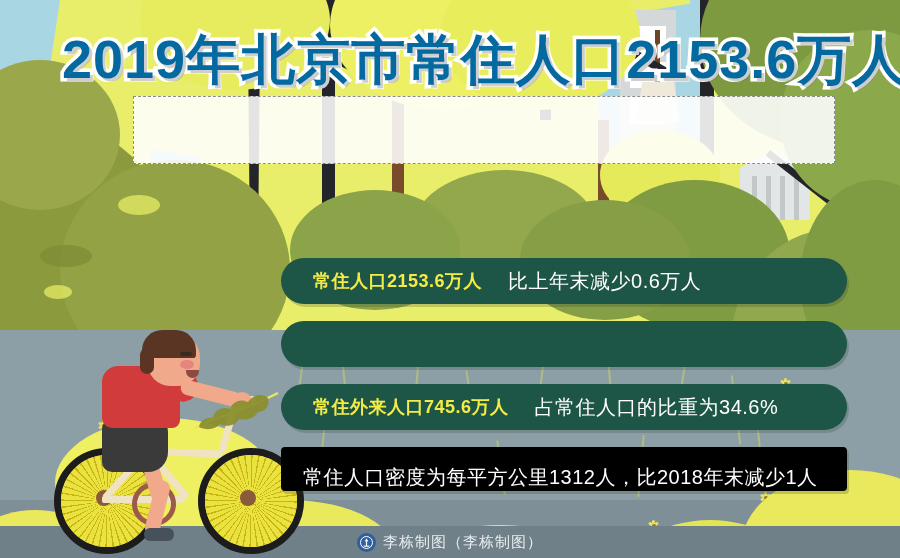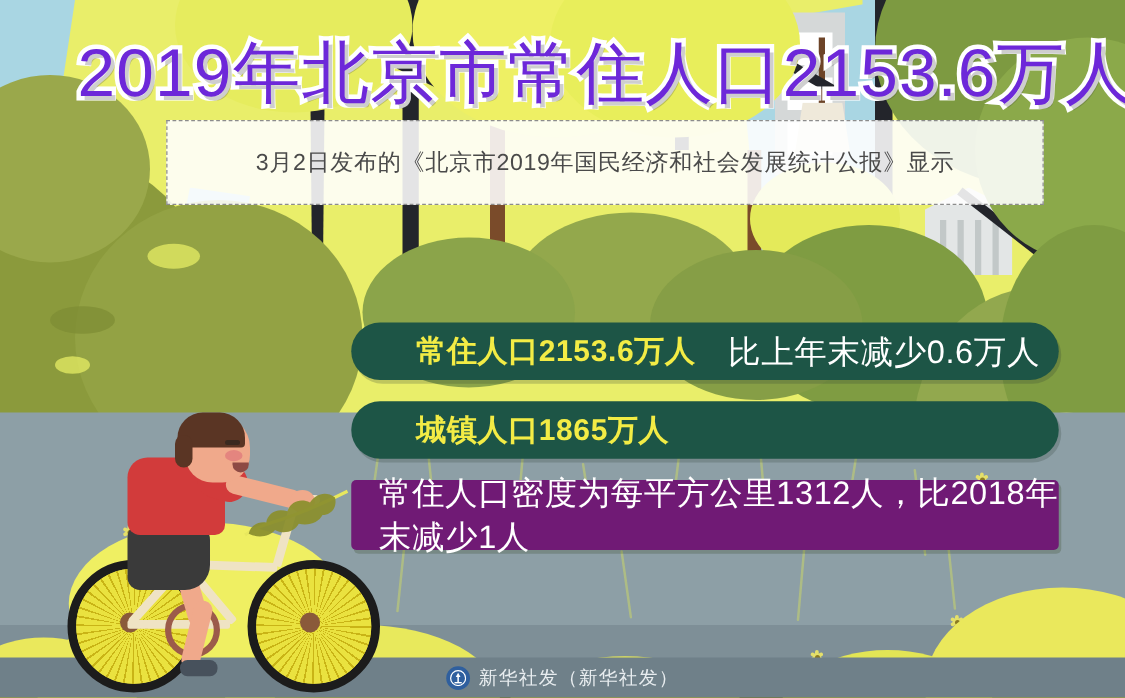--- a/index.html
+++ b/index.html
@@ -30,22 +30,22 @@
 
   .flower{position:absolute;width:11px;height:11px;}
   .flower i{position:absolute;left:4px;top:0;width:3px;height:11px;background:#e5e06a;border-radius:2px;}
   .flower i:nth-child(2){transform:rotate(60deg);}
   .flower i:nth-child(3){transform:rotate(120deg);}
   .flower b{position:absolute;left:3.5px;top:3.5px;width:4px;height:4px;border-radius:50%;background:#8a7a22;}
 
   
   .title{
     position:absolute;left:62px;top:26px;width:790px;height:66px;
-    font-size:54px;line-height:66px;font-weight:normal;letter-spacing:1px;
-    color:#6d28d9;white-space:nowrap;
+    font-size:54px;line-height:66px;font-weight:bold;letter-spacing:1px;
+    color:#0369a1;white-space:nowrap;
     -webkit-text-stroke:7px #ffffff; paint-order:stroke fill;
     text-shadow:3px 3px 0 rgba(60,60,60,.25);
   }
 
   
   .subtitle{
     position:absolute;left:133px;top:96px;width:700px;height:66px;
     background:rgba(255,255,255,.88);
     border:1px dashed #8c8c8c;
     display:flex;flex-direction:column;align-items:center;justify-content:center;
@@ -78,25 +78,26 @@
   }
 
   
   .rows{position:absolute;left:281px;top:258px;width:566px;}
   .row{
     position:relative;height:46px;margin-bottom:17px;
     background:#1d5546;border-radius:23px;
     display:flex;align-items:center;
     box-shadow:2px 3px 0 rgba(40,60,50,.22);
   }
-  .row .k{color:#f3ec45;font-size:24px;font-weight:bold;margin-left:52px;letter-spacing:.5px;text-align:right;}
-  .row .v{color:#ffffff;font-size:26px;margin-left:26px;letter-spacing:.5px;}
+  .row .k{color:#f3ec45;font-size:18px;font-weight:bold;margin-left:32px;letter-spacing:.5px;text-align:right;}
+  .row .v{color:#ffffff;font-size:20px;margin-left:26px;letter-spacing:.5px;}
   .row.flat{
-    background:#701a75;border-radius:4px;height:56px;
+    background:#000000;border-radius:4px;height:44px;
     box-shadow:2px 3px 0 rgba(40,60,20,.22);
+    align-items:flex-end;
   }
   .row.flat .v{margin-left:22px;}
 
   
   .cyclist{position:absolute;left:40px;top:330px;width:260px;height:228px;}
   .wheel{
     position:absolute;border-radius:50%;
     border:7px solid #1c1c1c;background:#eae23f;
   }
   .spokes{position:absolute;inset:0;border-radius:50%;
@@ -290,43 +291,45 @@
   </div>
 
   <svg class="leafdec" viewBox="0 0 90 44">
     <path d="M88 3 C70 12 52 20 34 26 C24 29 14 32 6 38" stroke="#e8e85e" stroke-width="2.5" fill="none"></path>
     <path d="M78 8 C70 2 62 6 58 12 C50 8 42 12 40 19 C31 16 24 21 23 28 C16 27 10 31 9 37 C17 41 26 39 30 34 C37 38 46 35 49 29 C57 31 65 28 68 22 C75 22 80 16 78 8 Z" fill="#8b8f2e" opacity="0.95"></path>
   </svg>
 
   <div class="title">2019年北京市常住人口2153.6万人</div>
 
   <div class="subtitle">
-    <div>3月2日发布的《北京市2019年国民经济和社会发展统计公报》显示</div>
   </div>
 
 
 
   <div class="rows">
     <div class="row">
       <span class="k">常住人口2153.6万人</span>
       <span class="v">比上年末减少0.6万人</span>
     </div>
     <div class="row">
-      <span class="k">城镇人口1865万人</span>
+    </div>
+    <div class="row">
+      <span class="k">常住外来人口745.6万人</span>
+      <span class="v">占常住人口的比重为34.6%</span>
     </div>
     <div class="row flat">
       <span class="v">常住人口密度为每平方公里1312人，比2018年末减少1人</span>
     </div>
   </div>
 
   <div class="credit">
     <span class="xhlogo">
       <svg width="13" height="13" viewBox="0 0 13 13">
         <circle cx="6.5" cy="6.5" r="6" fill="none" stroke="#ffffff" stroke-width="1"></circle>
         <path d="M6.5 2.2 L8.4 5.6 L4.6 5.6 Z" fill="#ffffff"></path>
         <rect x="5.9" y="5.4" width="1.2" height="5" fill="#ffffff"></rect>
         <rect x="3.6" y="9.6" width="5.8" height="1.1" fill="#ffffff"></rect>
       </svg>
     </span>
-    <span>新华社发（新华社发）</span>
+    <span>李栋制图（李栋制图）</span>
   </div>
 
 </div>
 
 </body></html>

